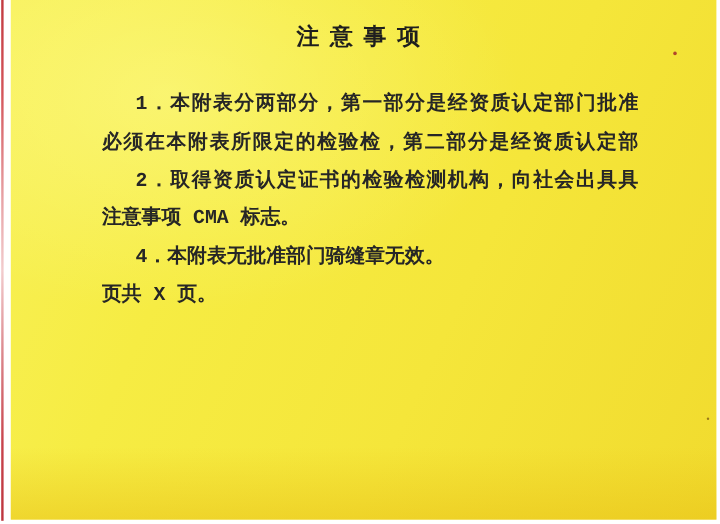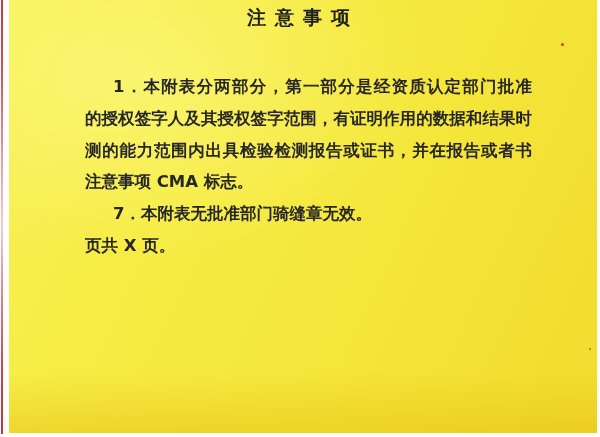--- a/index.html
+++ b/index.html
@@ -40,40 +40,41 @@
     right: 3px;
     bottom: 4px;
     background:
       radial-gradient(ellipse 420px 260px at 22% 18%, rgba(255,255,170,0.40), rgba(255,255,170,0) 70%),
       linear-gradient(to bottom, rgba(235,198,25,0) 86%, rgba(232,192,22,0.50) 100%),
       linear-gradient(115deg, #f8f158 0%, #f6ec43 30%, #f5e63a 62%, #f1db2e 100%);
   }
 
   .title {
     position: absolute;
-    top: 5px;
+    top: 18px;
     left: 0;
     width: 100%;
     margin: 0;
     text-align: center;
     font-size: 19px;
     font-weight: bold;
     letter-spacing: 9px;
     color: #1e1e1e;
   }
 
   .body-text {
     position: absolute;
     left: 76px;  
     top: 71px;
     width: 447px;
     font-size: 16.5px;
     font-weight: 600;
     line-height: 31.8px;
     color: #262626;
+    font-family: Liberation Mono, monospace;
   }
 
   .line {
     height: 31.8px;
     overflow: hidden;
     white-space: nowrap;
   }
   .line.fill {
     white-space: normal;
     text-align: justify;
@@ -97,24 +98,24 @@
 <div class="sheet">
 
   <div class="red-edge"></div>
 
   <div class="page">
 
     <h1 class="title">注意事项</h1>
 
     <div class="body-text">
       <div class="line fill indent">1．本附表分两部分，第一部分是经资质认定部门批准</div>
-      <div class="line fill">的授权签字人及其授权签字范围，有证明作用的数据和结果时</div>
-      <div class="line fill">测的能力范围内出具检验检测报告或证书，并在报告或者书</div>
+      <div class="line fill">必须在本附表所限定的检验检，第二部分是经资质认定部</div>
+      <div class="line fill indent">2．取得资质认定证书的检验检测机构，向社会出具具</div>
       <div class="line">注意事项 CMA 标志。</div>
-      <div class="line indent">7．本附表无批准部门骑缝章无效。</div>
+      <div class="line indent">4．本附表无批准部门骑缝章无效。</div>
       <div class="line">页共 X 页。</div>
     </div>
 
     <span class="speck speck-1"></span>
     <span class="speck speck-2"></span>
 
   </div>
 
 </div>
 

